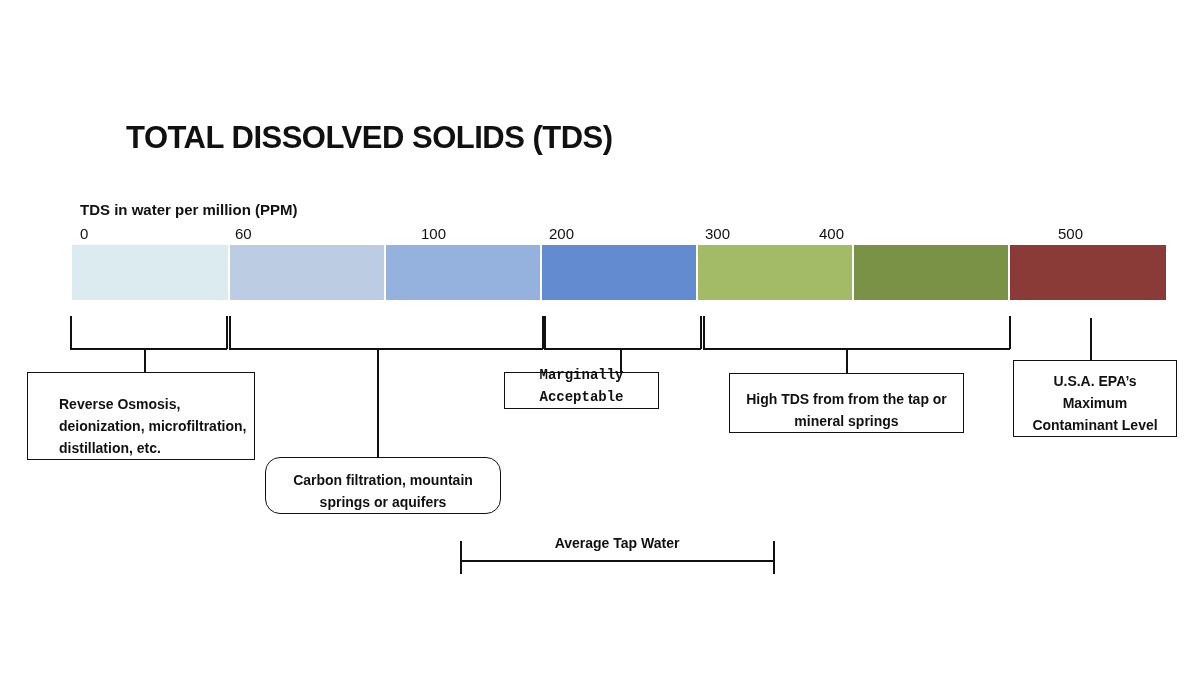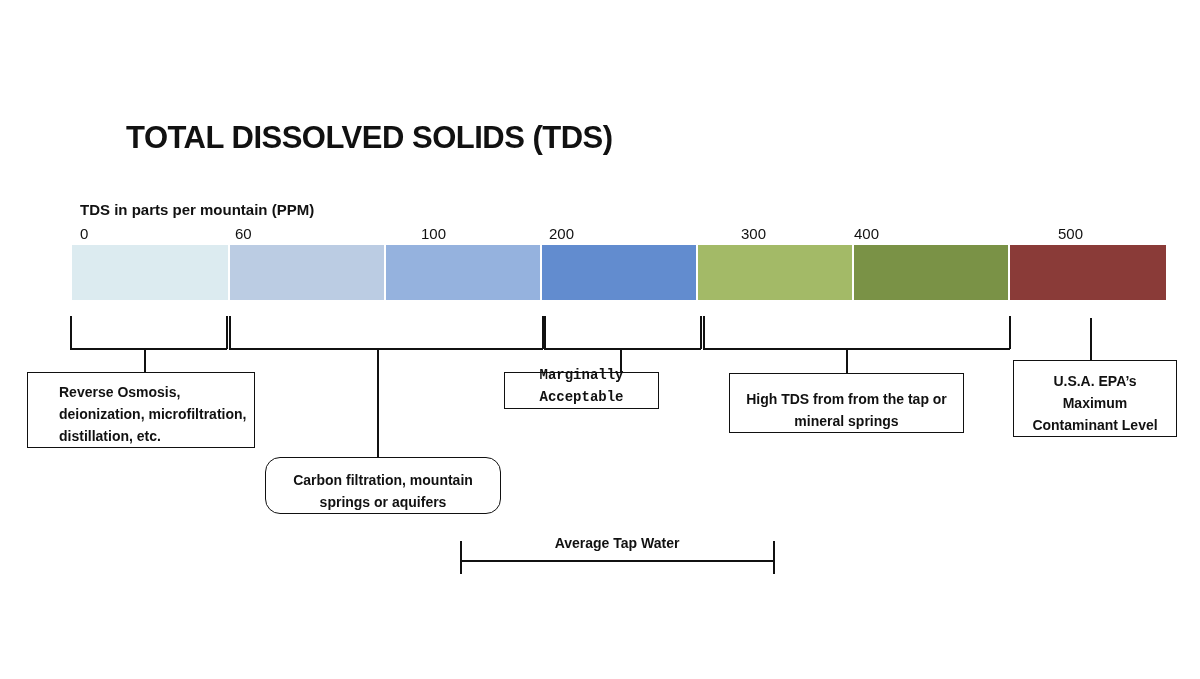--- a/index.html
+++ b/index.html
@@ -15,28 +15,28 @@
          font-size:14px; font-weight:bold; line-height:22px; display:flex; align-items:flex-end; }
   .box span { display:block; width:100%; }
   .center { text-align:center; justify-content:center; }
   .left { text-align:left; padding-left:12px; }
   .avg-label { left:460px; width:314px; top:535px; text-align:center; font-size:14px; font-weight:bold; }
 </style>
 </head>
 <body>
 
 <div class="abs title">TOTAL DISSOLVED SOLIDS (TDS)</div>
-<div class="abs axis-label">TDS in parts per mountain (PPM)</div>
+<div class="abs axis-label">TDS in water per million (PPM)</div>
 
 <div class="abs tick" style="left:80px;">0</div>
 <div class="abs tick" style="left:235px;">60</div>
 <div class="abs tick" style="left:393px;margin-left:28px;">100</div>
 <div class="abs tick" style="left:549px;">200</div>
-<div class="abs tick" style="left:705px;margin-left:36px;">300</div>
-<div class="abs tick" style="left:854px;">400</div>
+<div class="abs tick" style="left:705px;">300</div>
+<div class="abs tick" style="left:819px;">400</div>
 <div class="abs tick" style="left:1058px;text-align:right;">500</div>
 
 <div class="abs seg" style="left:72px;width:156px;background:#DCEBF0;"></div>
 <div class="abs seg" style="left:230px;width:154px;background:#BBCCE3;"></div>
 <div class="abs seg" style="left:386px;width:154px;background:#95B2DE;"></div>
 <div class="abs seg" style="left:542px;width:154px;background:#628CCF;"></div>
 <div class="abs seg" style="left:698px;width:154px;background:#A3BA67;"></div>
 <div class="abs seg" style="left:854px;width:154px;background:#7A9246;"></div>
 <div class="abs seg" style="left:1010px;width:156px;background:#8A3B38;"></div>
 
@@ -63,21 +63,21 @@
 
 <div>
   <div class="abs line" style="left:703px;top:316px;width:1.5px;height:33px;"></div>
   <div class="abs line" style="left:1009px;top:316px;width:1.5px;height:33px;"></div>
   <div class="abs line" style="left:703px;top:348px;width:307px;height:1.5px;"></div>
   <div class="abs line" style="left:846px;top:348px;width:1.5px;height:25px;"></div>
 </div>
 
 <div class="abs line" style="left:1090px;top:318px;width:1.5px;height:42px;"></div>
 
-<div class="abs box left" style="left:27px;top:372px;width:228px;height:76px;padding-left:31px;">
+<div class="abs box left" style="left:27px;top:372px;width:228px;height:88px;padding-left:31px;">
   <span>Reverse Osmosis, deionization, microfiltration, distillation, etc.</span>
 </div>
 <div class="abs box center" style="left:265px;top:457px;width:236px;height:57px;border-radius:15px;">
   <span style="padding:0 14px;">Carbon filtration, mountain springs or aquifers</span>
 </div>
 <div class="abs box center" style="left:504px;top:372px;width:155px;height:37px;font-family:Liberation Mono, monospace;">
   <span>Marginally Acceptable</span>
 </div>
 <div class="abs box center" style="left:729px;top:373px;width:235px;height:60px;">
   <span style="padding:0 14px;">High TDS from from the tap or mineral springs</span>

